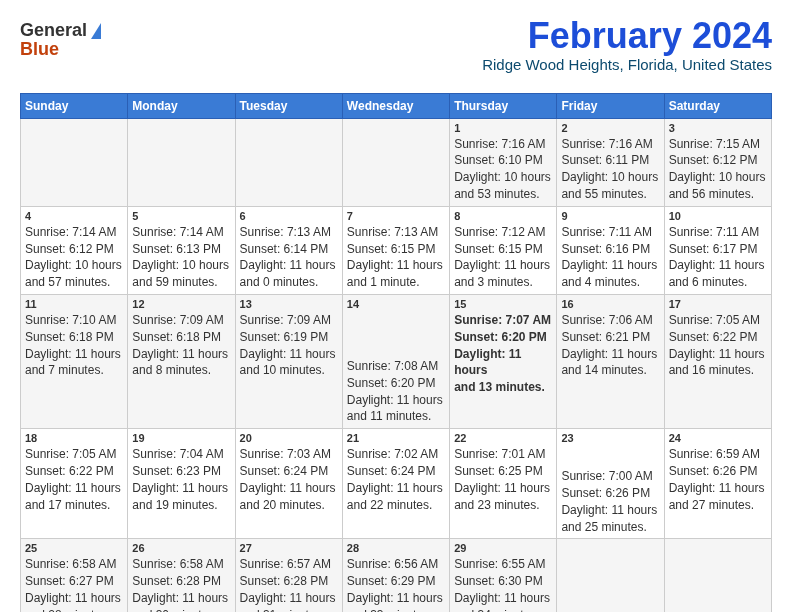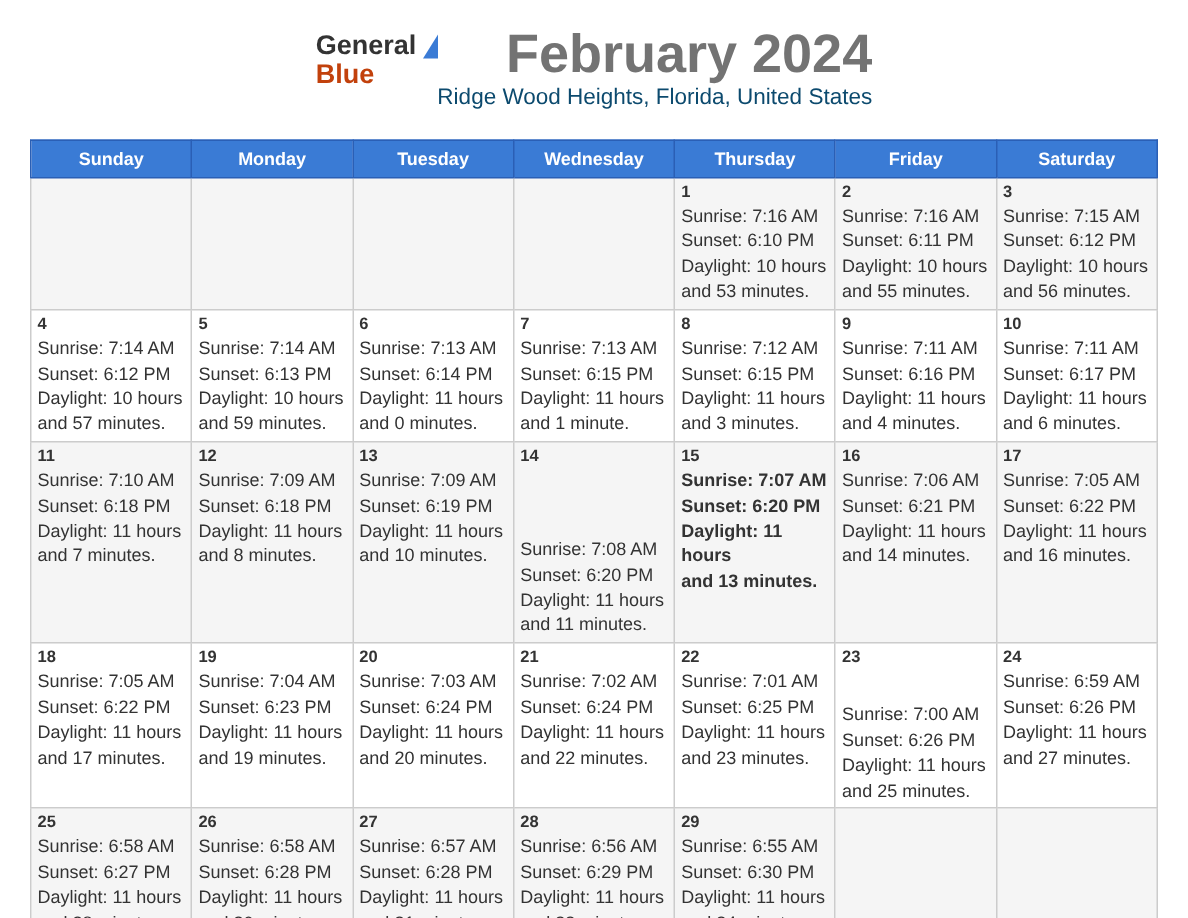--- a/index.html
+++ b/index.html
@@ -6,21 +6,21 @@
     body {
       font-family: Arial, sans-serif;
       background: #fff;
       width: 792px;
       min-height: 612px;
       padding: 16px 20px;
     }
     .header {
       display: flex;
       align-items: flex-start;
-      justify-content: center;
+      justify-content: space-between;
       margin-bottom: 20px;
     }
     .logo {
       display: flex;
       flex-direction: column;
       align-items: flex-start;
       margin-top: 4px;
     }
     .logo-row {
       display: flex;
@@ -34,41 +34,41 @@
       border-bottom: 16px solid #3a7bd5;
       display: inline-block;
       margin-left: 2px;
     }
     .title-block {
       text-align: right;
     }
     .month-title {
       font-size: 36px;
       font-weight: bold;
-      color: #737373;
+      color: #1d4ed8;
       line-height: 1.1;
     }
     .location-title {
       font-size: 15px;
       color: #0c4a6e;
       font-weight: normal;
     }
     table {
       width: 100%;
       border-collapse: collapse;
       margin-top: 8px;
       table-layout: fixed;
     }
     thead th {
       background-color: #3a7bd5;
       color: #fff;
       font-size: 12px;
       font-weight: bold;
       padding: 5px 4px;
-      text-align: center;
+      text-align: left;
       border: 1px solid #2a5fb5;
     }
     tbody td {
       border: 1px solid #ccc;
       vertical-align: top;
       padding: 3px 4px;
       font-size: 9.5px;
       color: #333;
       height: 82px;
     }

